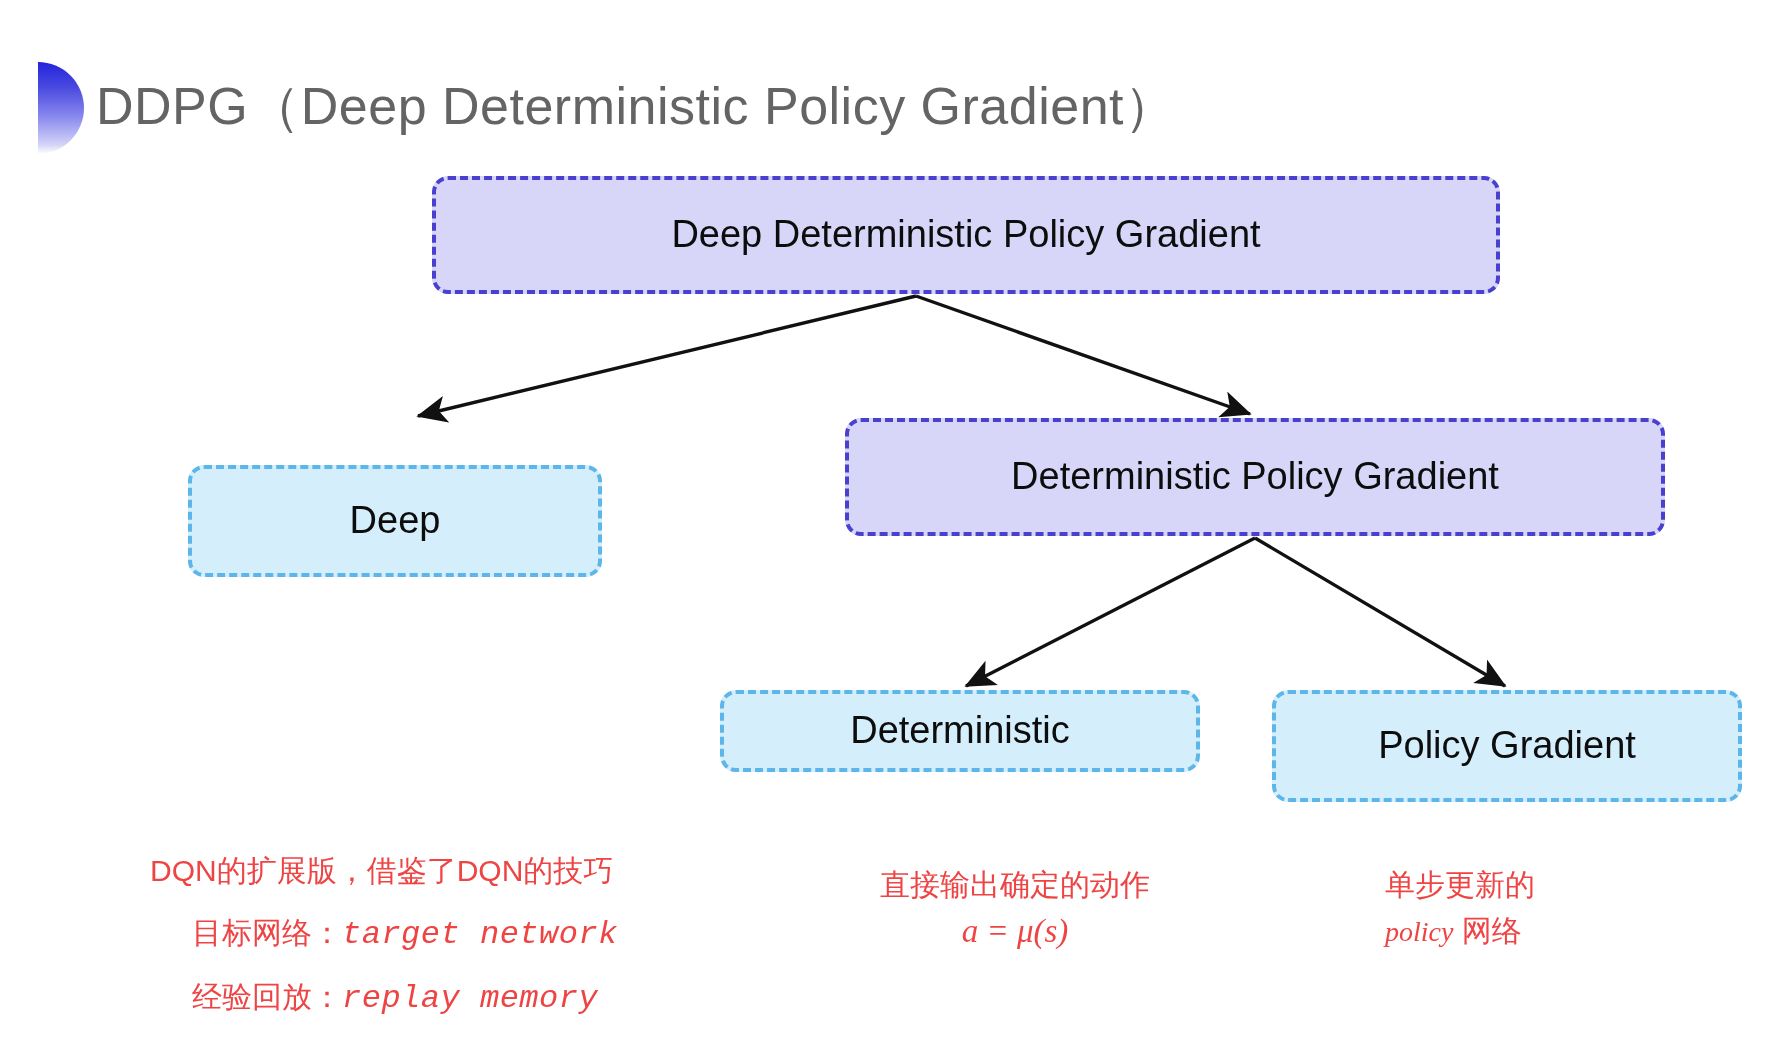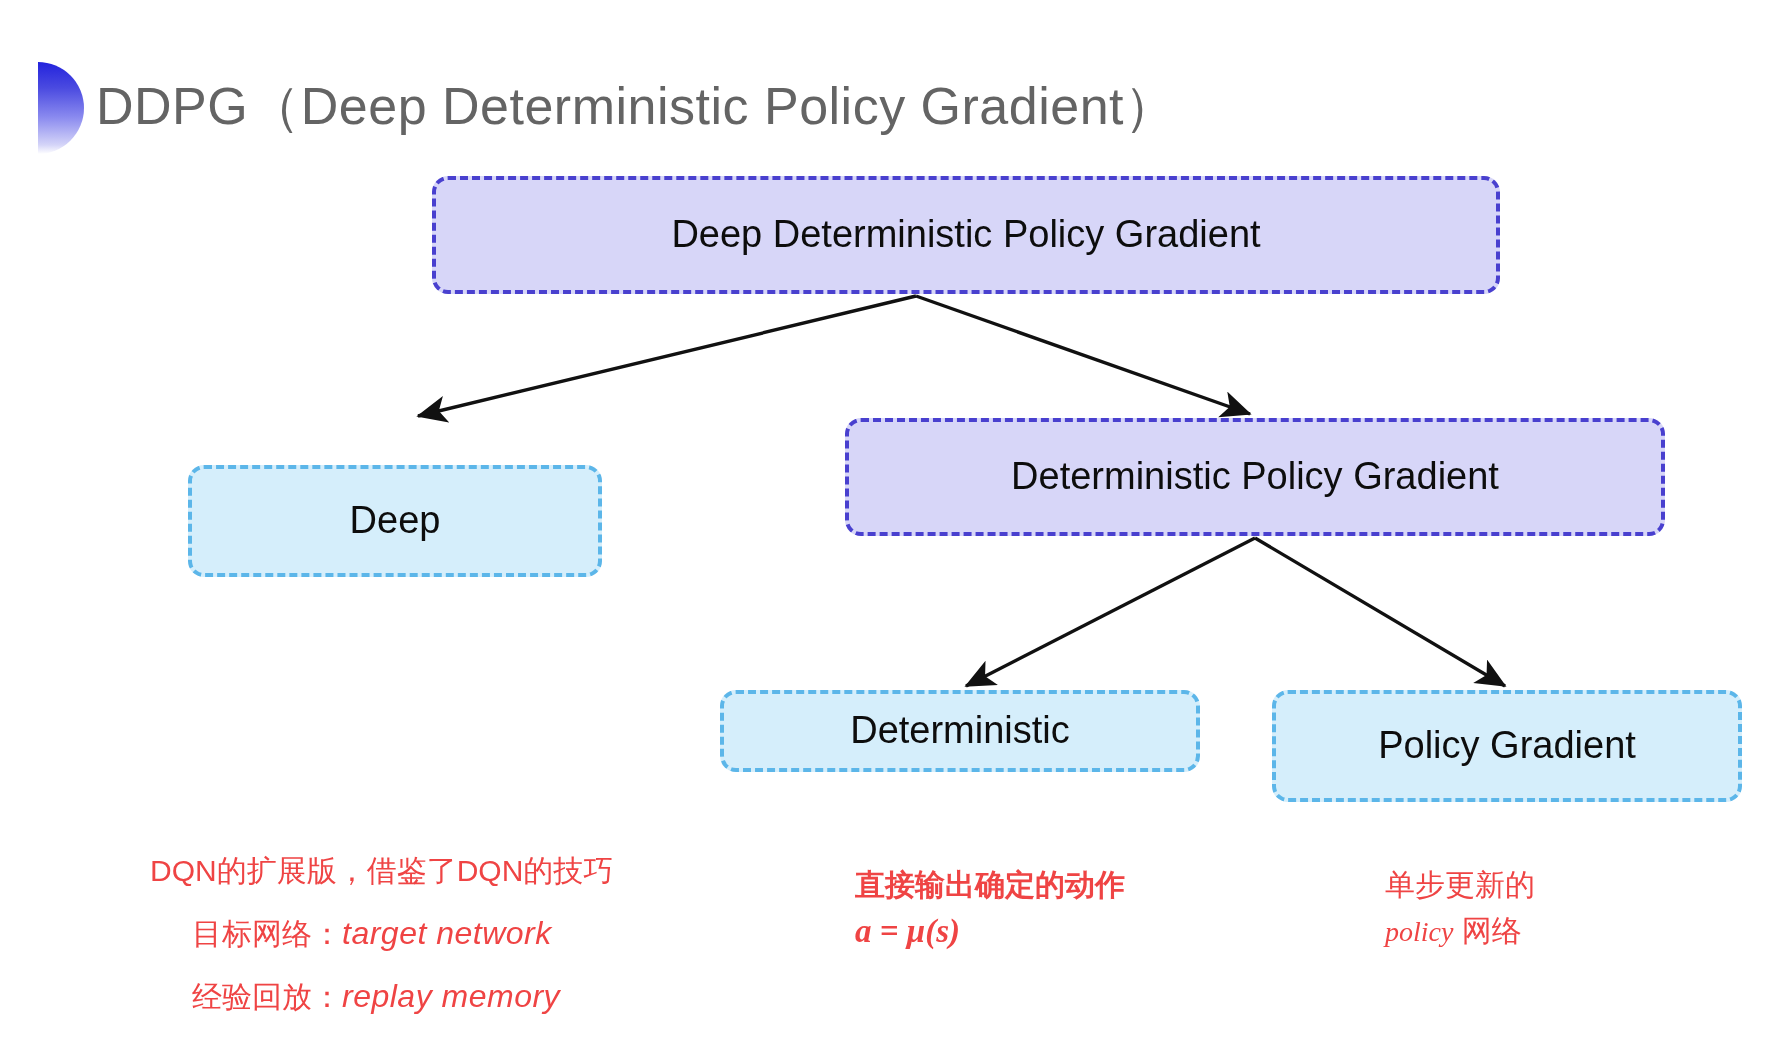--- a/index.html
+++ b/index.html
@@ -99,32 +99,32 @@
     left: 150px;
     top: 840px;
     font-size: 30px;
     line-height: 62px;
     text-align: left;
   }
   #annot-left .l1 { margin-left: 0px; }
   #annot-left .l2 { margin-left: 42px; }
   #annot-left .l3 { margin-left: 42px; }
   .mono-italic {
-    font-family: Liberation Sans, sans-serif;
+    font-family: Liberation Mono, monospace;
     font-style: italic;
     font-size: 32px;
     letter-spacing: 0.5px;
   }
   #annot-mid {
     left: 855px;
     top: 862px;
     font-size: 30px;
     line-height: 46px;
+    text-align: center;
     width: 320px;
-    font-weight: bold;
   }
   #annot-mid .formula {
     font-family: "Liberation Serif", serif;
     font-style: italic;
     font-size: 33px;
   }
   #annot-right {
     left: 1385px;
     top: 862px;
     font-size: 30px;

